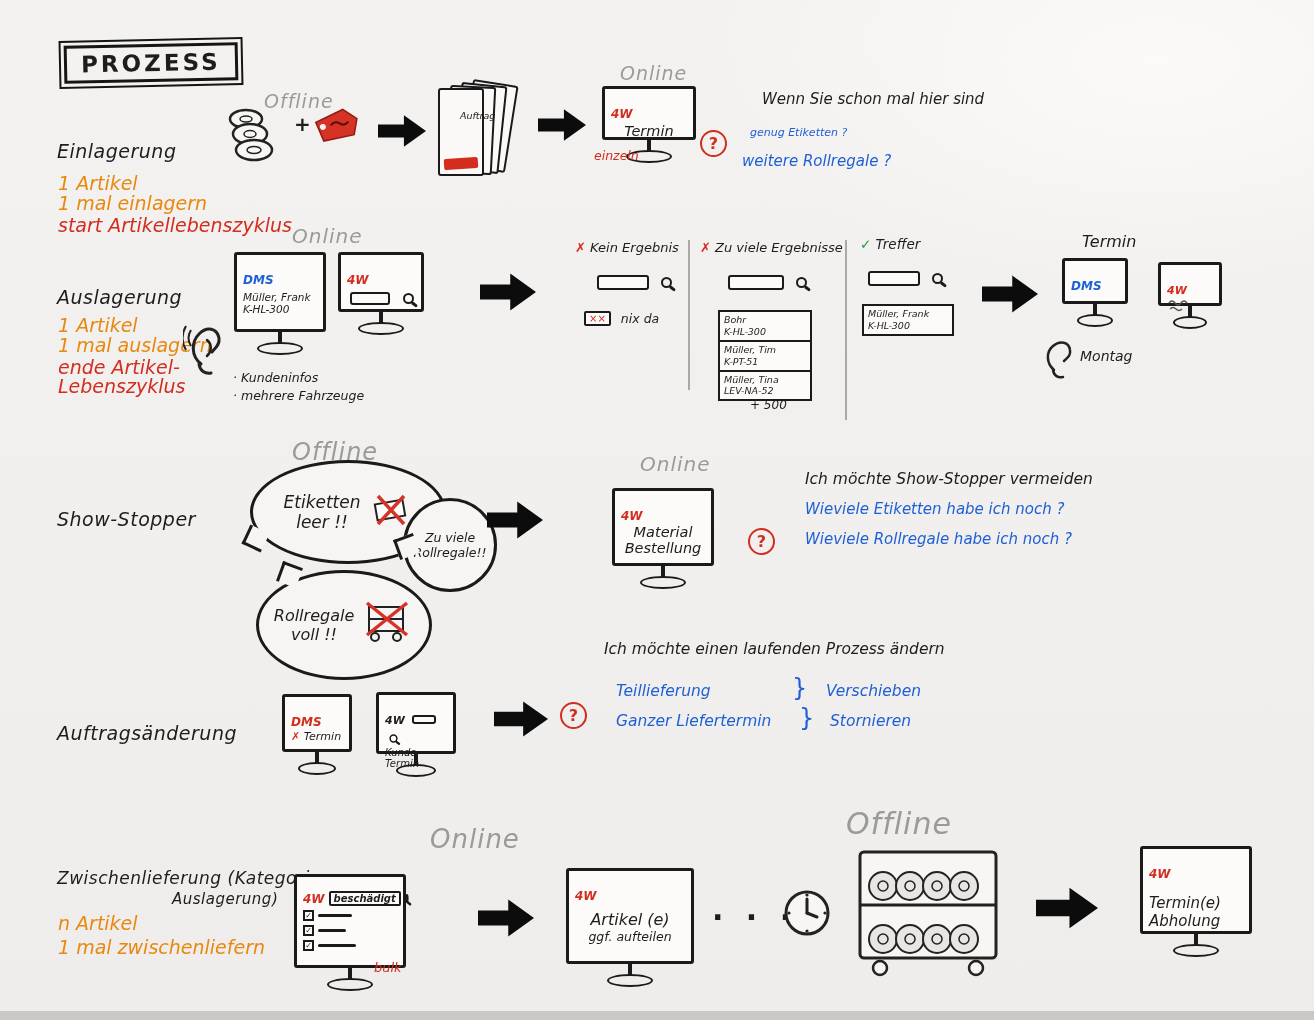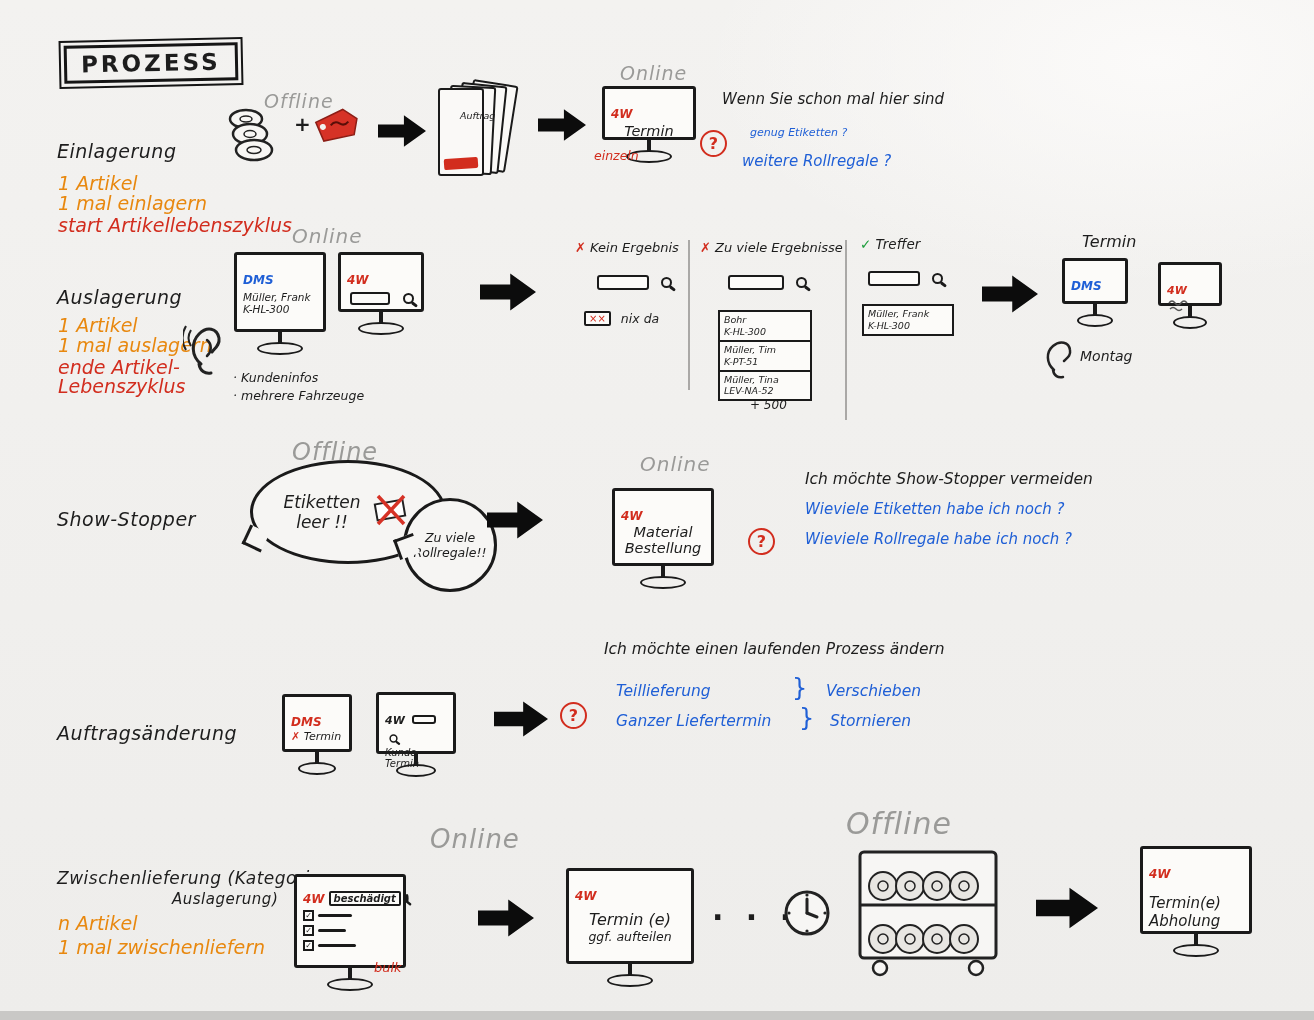--- a/index.html
+++ b/index.html
@@ -109,21 +109,21 @@
     <div class="screen">
       <span class="brand red">4W</span>
       <div class="hw" style="font-size:14.5px;text-align:center;margin-top:1px">Termin</div>
     </div>
     <div class="stem"></div>
     <div class="base"></div>
   </div>
   <div class="abs hw red" style="left:594px;top:148px;font-size:12.5px">einzeln</div>
 
   <div class="qcircle" style="left:700px;top:130px">?</div>
-  <div class="abs hw" style="left:722px;top:90px;font-size:15px">Wenn Sie schon mal hier sind</div>
+  <div class="abs hw" style="left:762px;top:90px;font-size:15px">Wenn Sie schon mal hier sind</div>
   <div class="abs hw blue" style="left:750px;top:126px;font-size:11px">genug Etiketten ?</div>
   <div class="abs hw blue" style="left:742px;top:152px;font-size:15px">weitere Rollregale ?</div>
 
   <div class="abs glabel" style="left:292px;top:224px;font-size:20px">Online</div>
   <div class="abs row-label" style="left:57px;top:286px">Auslagerung</div>
   <div class="abs note orange" style="left:58px;top:314px">1 Artikel</div>
   <div class="abs note orange" style="left:58px;top:334px">1 mal auslagern</div>
   <div class="abs note red" style="left:58px;top:356px">ende Artikel-</div>
   <div class="abs note red" style="left:58px;top:375px">Lebenszyklus</div>
 
@@ -266,20 +266,37 @@
     </span>
   </div>
 
   <div class="bubble t-l" style="left:403px;top:498px;width:94px;height:94px">
     <div>
       <div class="hw" style="font-size:12.5px">Zu viele</div>
       <div class="hw" style="font-size:12.5px">Rollregale!!</div>
     </div>
   </div>
 
+  <div class="bubble t-tl" style="left:256px;top:570px;width:176px;height:110px">
+    <div>
+      <div class="hw" style="font-size:16px">Rollregale</div>
+      <div class="hw" style="font-size:16px">voll !!</div>
+    </div>
+    <span>
+      <svg width="54" height="48" viewBox="0 0 54 48">
+        <g stroke="#222" stroke-width="2" fill="none">
+          <rect x="9" y="8" width="34" height="24"></rect>
+            <line x1="9" y1="20" x2="43" y2="20"></line>
+          <circle cx="15" cy="38" r="4"></circle>
+            <circle cx="37" cy="38" r="4"></circle>
+        </g>
+        <path d="M7 4 L47 36 M47 4 L7 36" stroke="#d63226" stroke-width="3.5"></path>
+      </svg>
+    </span>
+  </div>
 
   <div class="abs arrow" style="left:487px;top:500px;width:56px;height:40px"></div>
   <div class="abs glabel" style="left:640px;top:452px;font-size:20px">Online</div>
 
   <div class="monitor" style="left:612px;top:488px;width:102px;height:78px">
     <div class="screen">
       <span class="brand red">4W</span>
       <div class="hw" style="font-size:14.5px;text-align:center">Material</div>
       <div class="hw" style="font-size:14.5px;text-align:center">Bestellung</div>
     </div>
@@ -362,21 +379,21 @@
     <div class="stem"></div>
     <div class="base"></div>
   </div>
   <div class="abs hw red" style="left:374px;top:960px;font-size:13px">bulk</div>
 
   <div class="abs arrow" style="left:478px;top:898px;width:56px;height:40px"></div>
 
   <div class="monitor" style="left:566px;top:868px;width:128px;height:96px">
     <div class="screen">
       <span class="brand red">4W</span>
-      <div class="hw" style="font-size:16px;text-align:center;margin-top:6px">Termin (e)</div>
+      <div class="hw" style="font-size:16px;text-align:center;margin-top:6px">Artikel (e)</div>
       <div class="hw" style="font-size:12.5px;text-align:center">ggf. aufteilen</div>
     </div>
     <div class="stem"></div>
     <div class="base"></div>
   </div>
 
   <div class="abs" style="left:712px;top:900px;font-size:30px;letter-spacing:6px;font-weight:bold">· · ·</div>
 
   <span class="abs" style="left:780px;top:886px">
     <svg width="54" height="54" viewBox="0 0 54 54">

